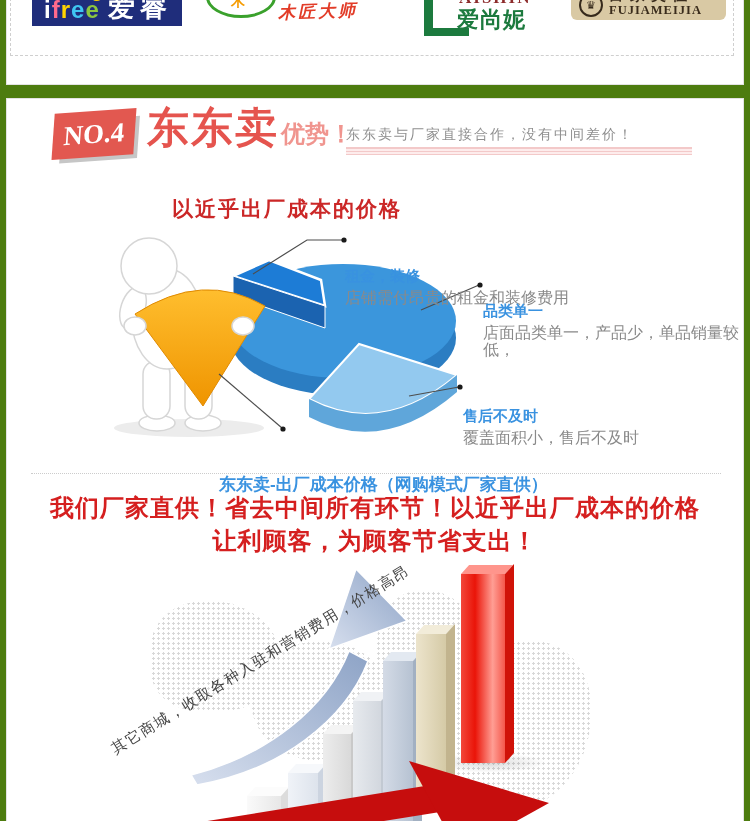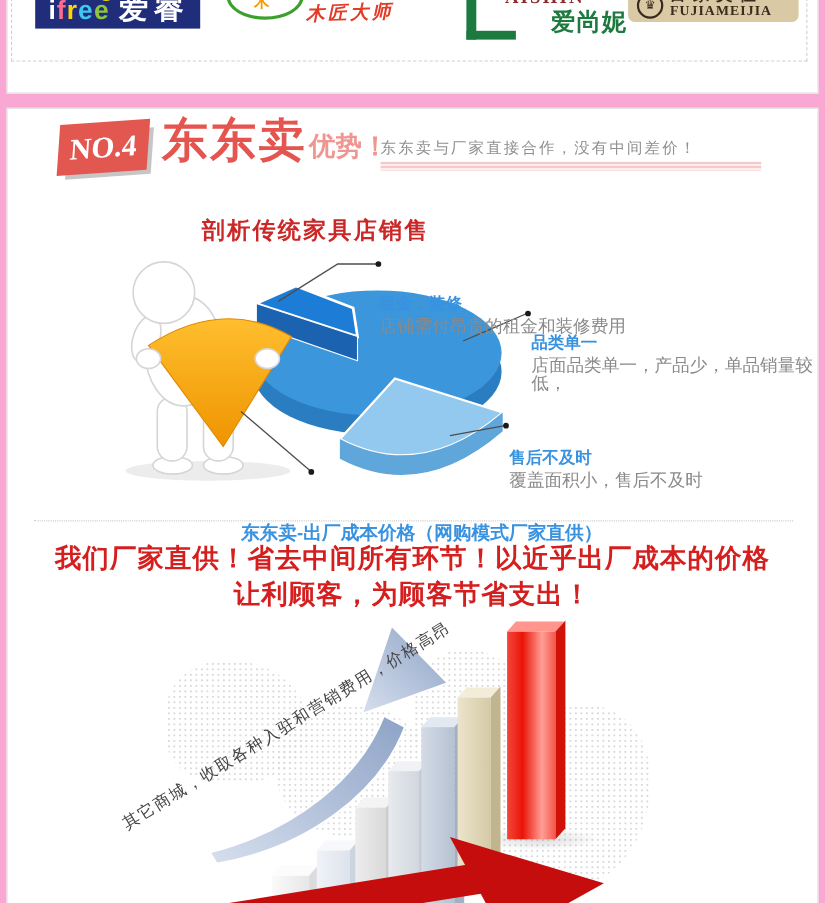--- a/index.html
+++ b/index.html
@@ -1,36 +1,36 @@
 <!DOCTYPE html>
 <html><head>
 <meta charset="utf-8">
 <style>
   html,body{margin:0;padding:0;background:#ebebeb;}
-  .page{position:relative;width:750px;height:821px;overflow:hidden;background:#f9a8d4;
+  .page{position:relative;width:750px;height:821px;overflow:hidden;background:#4d7c0f;
         font-family:"Liberation Sans","DejaVu Sans",sans-serif;}
   .whitebox{position:absolute;background:#fff;border:1px solid #e3e3e3;}
   
   .strip{left:6px;top:-2px;width:736px;height:86px;border-top:none;}
   .dashbox{position:absolute;left:3px;right:9px;top:-20px;height:76px;border:1px dashed #cfcfcf;}
   .logo{position:absolute;}
   .ifree-box{left:25px;top:-12px;width:150px;height:40px;background:#1f2d7b;}
   .ifree-letters{position:absolute;left:12px;bottom:2px;font-weight:bold;font-size:24px;letter-spacing:1px;}
   .i0{color:#ffffff}.i1{color:#ff6a8c}.i2{color:#ffd400}.i3{color:#3fc6f2}.i4{color:#8dc63f}
   .ifree-globe{position:absolute;left:57px;top:0px;width:15px;height:15px;border-radius:50%;
       background:linear-gradient(120deg,#2bb0f0 55%,#ffd200 55%);}
   .ifree-cn{position:absolute;left:76px;bottom:1px;color:#fff;font-size:27px;font-weight:bold;letter-spacing:5px;}
   .mj-oval{left:199px;top:-22px;width:64px;height:36px;border:3px solid #3aa12c;border-radius:50%;background:#fff;}
   .mj-mark{position:absolute;left:22px;top:14px;color:#f59b00;font-size:14px;font-weight:bold;}
   .mj-text{left:271px;top:2px;color:#e23c28;font-size:17px;font-weight:bold;font-style:italic;
       font-family:"Liberation Serif",serif;letter-spacing:3px;transform:rotate(-2deg);}
   .as-bracket{left:417px;top:-18px;width:36px;height:48px;border-left:9px solid #1c7a3e;border-bottom:8px solid #1c7a3e;}
   .as-latin{left:452px;top:-9px;color:#8c2b2b;font-size:17px;font-weight:bold;
       font-family:"Liberation Serif",serif;letter-spacing:2px;line-height:18px;}
-  .as-cn{left:450px;top:7px;color:#1c7a3e;font-size:22px;font-weight:bold;letter-spacing:1px;margin-left:44px;}
+  .as-cn{left:450px;top:7px;color:#1c7a3e;font-size:22px;font-weight:bold;letter-spacing:1px;}
   .fj-box{left:564px;top:-18px;width:155px;height:40px;background:#d9c9a4;border-radius:6px;}
   .fj-icon{position:absolute;left:8px;top:13px;width:20px;height:20px;border:2px solid #362a1c;border-radius:50%;
       color:#362a1c;font-size:11px;line-height:20px;text-align:center;}
   .fj-cn{position:absolute;left:38px;top:6px;color:#3a2c1c;font-size:15px;font-weight:bold;letter-spacing:6px;}
   .fj-latin{position:absolute;left:38px;top:23px;color:#3a2c1c;font-size:12.5px;font-weight:bold;
       font-family:"Liberation Serif",serif;letter-spacing:1px;}
   
   .main{left:6px;top:98px;width:736px;height:732px;}
   .badge{position:absolute;left:46px;top:12px;width:82px;height:46px;background:#e25850;
       transform:rotate(-4deg) skewX(-8deg);box-shadow:6px 6px 0 -2px #c6c6c6;
@@ -99,21 +99,21 @@
   <div class="whitebox main">
 
     <div class="badge">NO.4</div>
     <div class="title-row">
       <span class="title-main">东东卖</span>
       <span class="title-suffix">优势！</span>
     </div>
     <div class="subtitle">东东卖与厂家直接合作，没有中间差价！</div>
     <div class="stripes"></div>
 
-    <div class="heading">剖析传统家具店销售</div>
+    <div class="heading">以近乎出厂成本的价格</div>
 
     <svg class="pie-illo" viewBox="0 0 400 225">
       <defs>
         <linearGradient id="gw" x1="0" y1="0" x2="0" y2="1">
           <stop offset="0" stop-color="#ffbe2e"></stop>
             <stop offset="1" stop-color="#ef9400"></stop>
         </linearGradient>
       </defs>
       <ellipse cx="98" cy="212" rx="75" ry="9" fill="#ececec"></ellipse>
       <g fill="#ffffff" stroke="#d6d6d6" stroke-width="1.5">

